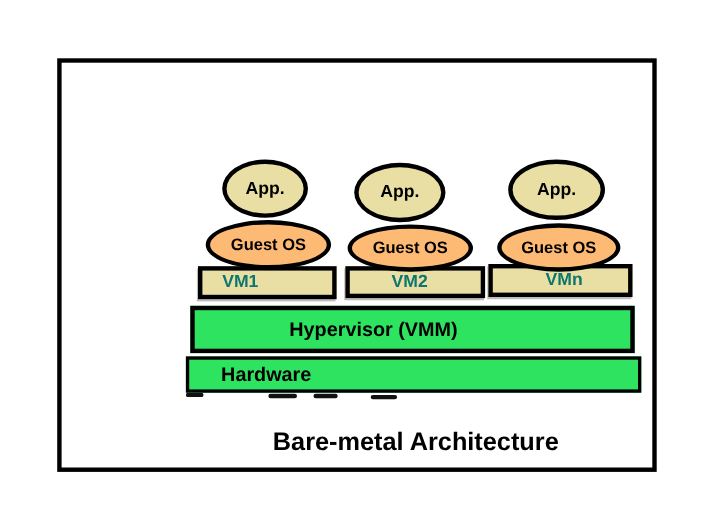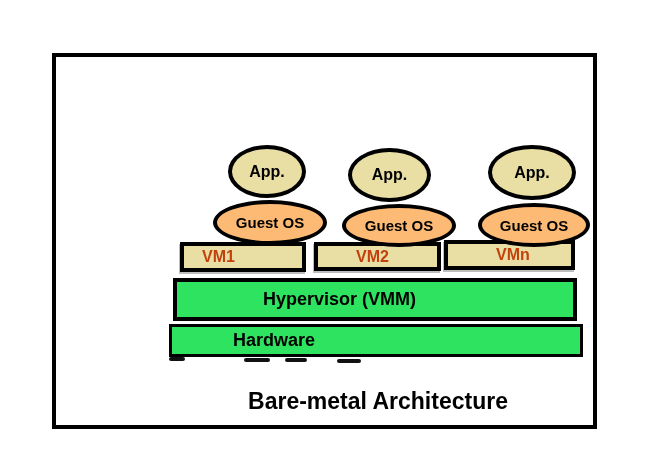--- a/index.html
+++ b/index.html
@@ -28,42 +28,41 @@
   .ellipse {
     position: absolute;
     border: 4px solid #000000;
     border-radius: 50%;
     box-sizing: border-box;
     display: flex;
     align-items: center;
     justify-content: center;
     font-weight: bold;
     color: #000000;
-    margin-left: 26px;
   }
   .app-ellipse {
     background: #e9dfa5;
     font-size: 16px;
     z-index: 1;
   }
   .guest-ellipse {
     background: #fdba74;
     font-size: 15px;
     z-index: 3;
   }
   .vm-box {
     position: absolute;
     background: #e9dfa5;
     border: 4px solid #000000;
     box-sizing: border-box;
     display: flex;
     align-items: center;
     font-weight: bold;
     font-size: 16px;
-    color: #c2410c;
+    color: #0f766e;
     padding-left: 18px;
     z-index: 2;
     box-shadow: -1px 2px 0 0 #bdbdbd;
   }
   .layer {
     position: absolute;
     background: #2ee35f;
     border: 4px solid #000000;
     box-sizing: border-box;
     display: flex;
@@ -79,21 +78,21 @@
     width: 404px;
     height: 43px;
     padding-left: 86px;
   }
   .layer-hardware {
     left: 113px;
     top: 267px;
     width: 414px;
     height: 33px;
     border-width: 3px;
-    padding-left: 61px;
+    padding-left: 29px;
   }
   .smudge {
     position: absolute;
     background: #111111;
     height: 4px;
     z-index: 1;
     border-radius: 2px;
   }
   .diagram-title {
     position: absolute;

